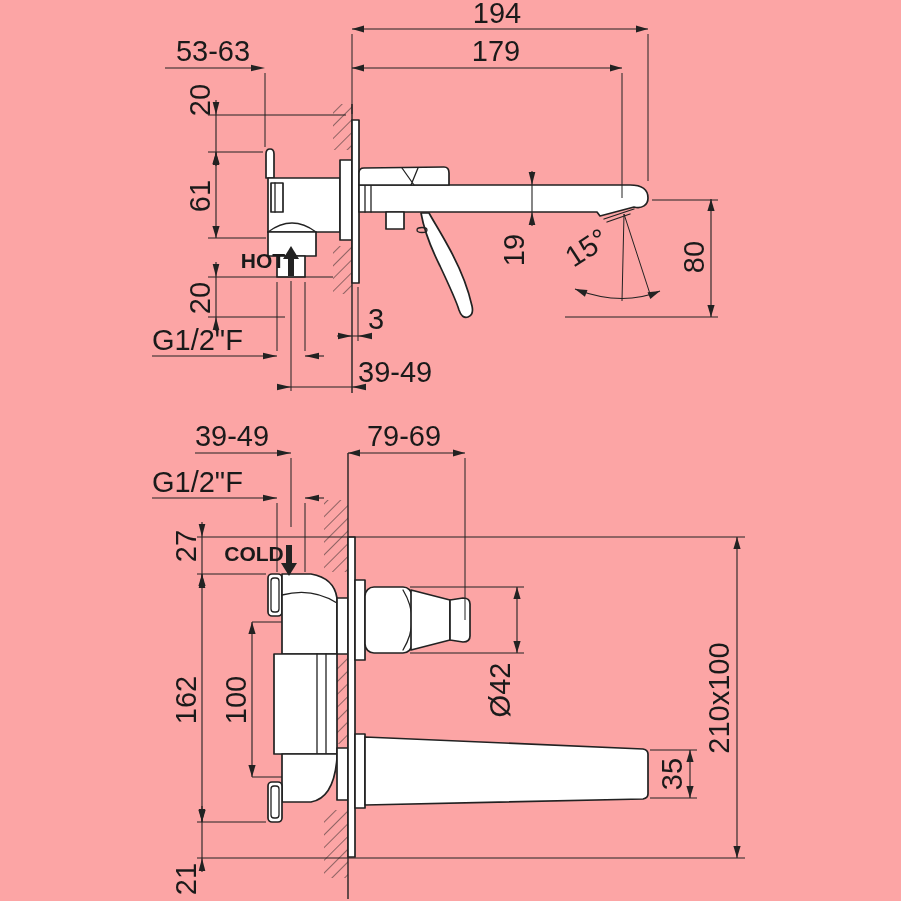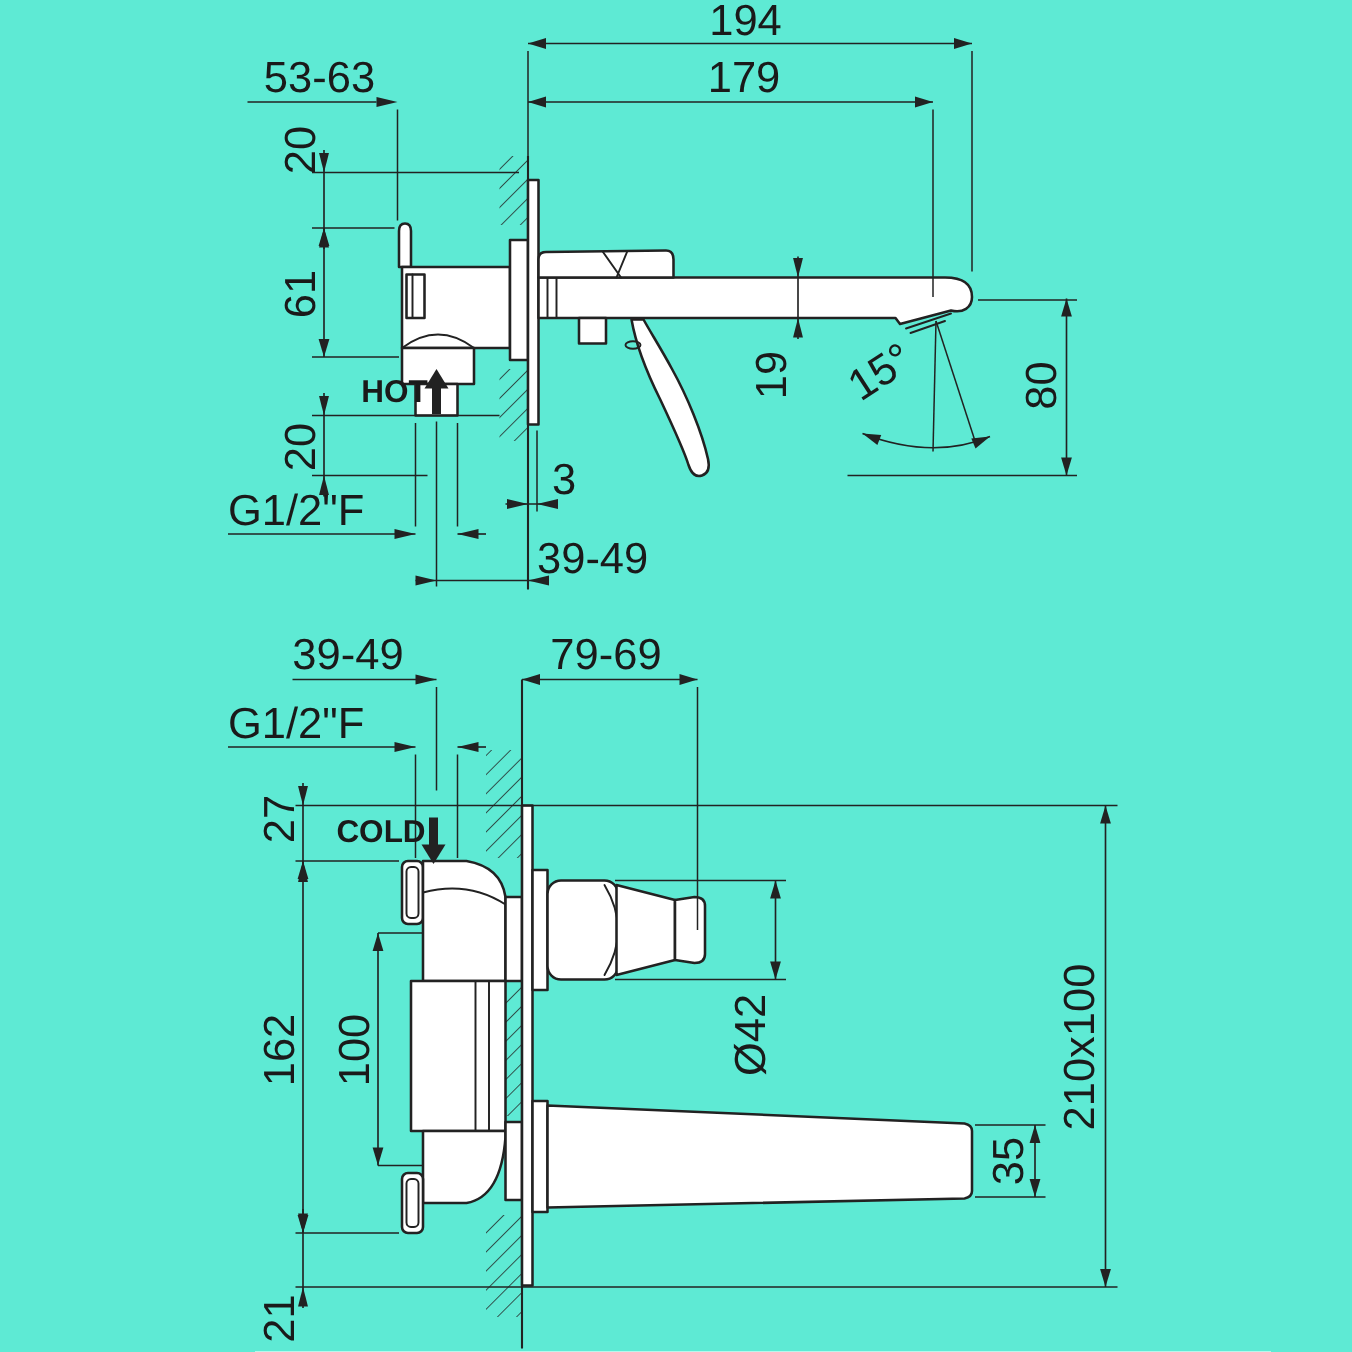--- a/index.html
+++ b/index.html
@@ -1,17 +1,17 @@
 <!DOCTYPE html>
 <html><head>
 <meta charset="utf-8">
 <style>
   html,body{margin:0;padding:0;background:#ffffff;}
   .page{
-    width:901px;height:901px;position:relative;background:#5eead4;
+    width:901px;height:901px;position:relative;background:#fca5a5;
     font-family:"Liberation Sans", sans-serif;overflow:hidden;
   }
   svg{display:block;}
   .part{fill:#ffffff;stroke:#222222;stroke-width:1.7;stroke-linejoin:round;stroke-linecap:round;}
   .part-thin{fill:none;stroke:#222222;stroke-width:1.3;stroke-linejoin:round;stroke-linecap:round;}
   .dim{stroke:#222222;stroke-width:1.1;fill:none;}
   .ext{stroke:#222222;stroke-width:1;fill:none;}
   .arrow{fill:#222222;stroke:none;}
   .solid{fill:#222222;stroke:none;}
   .dim-text{font-size:29px;fill:#1a1a1a;}

